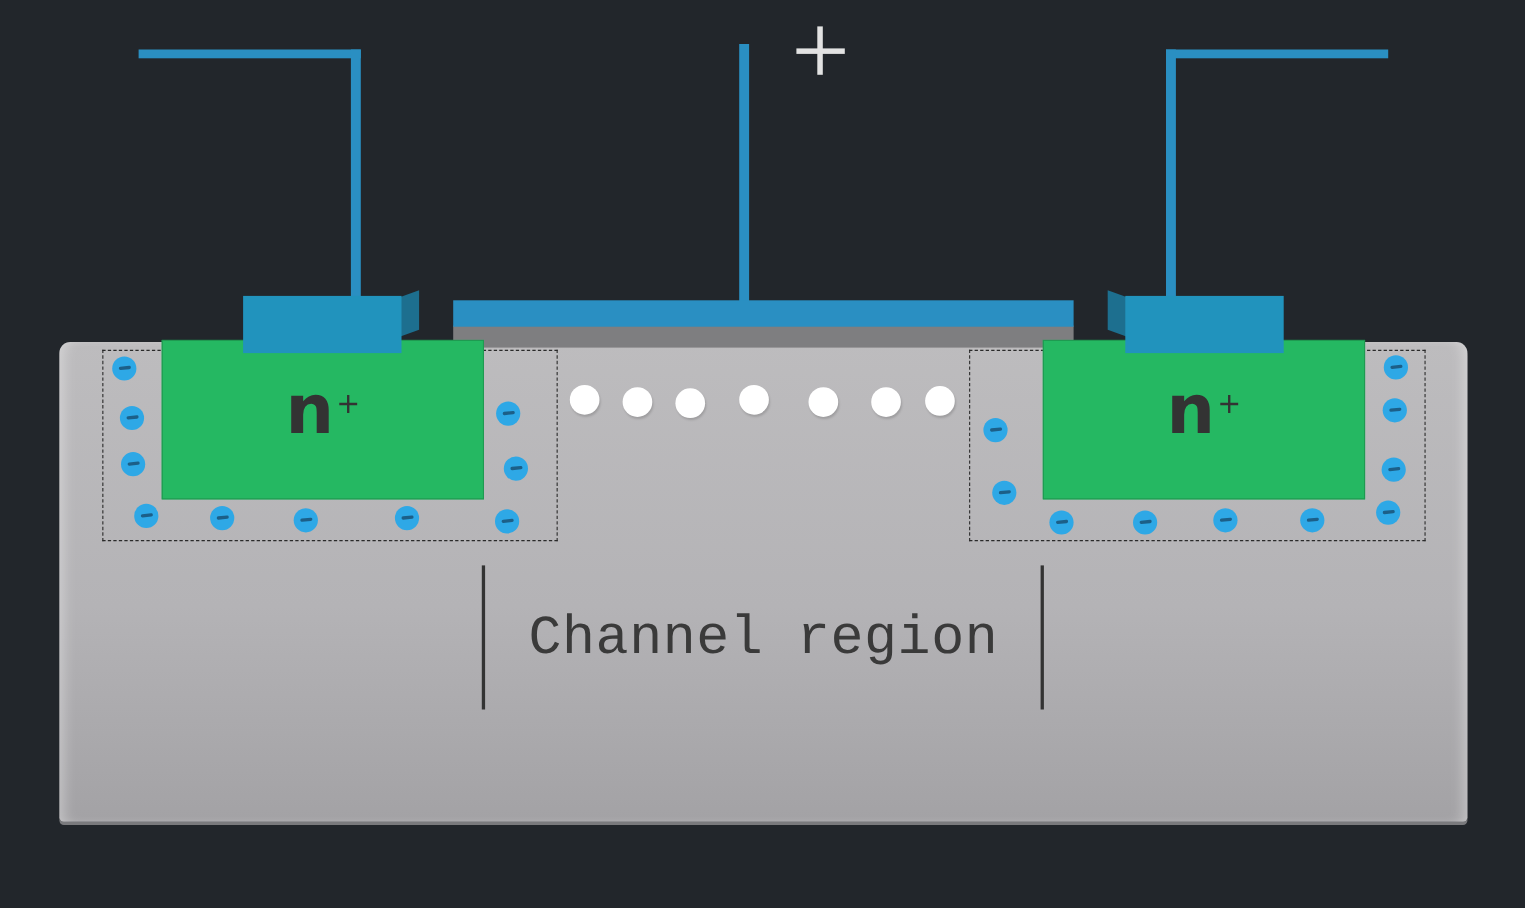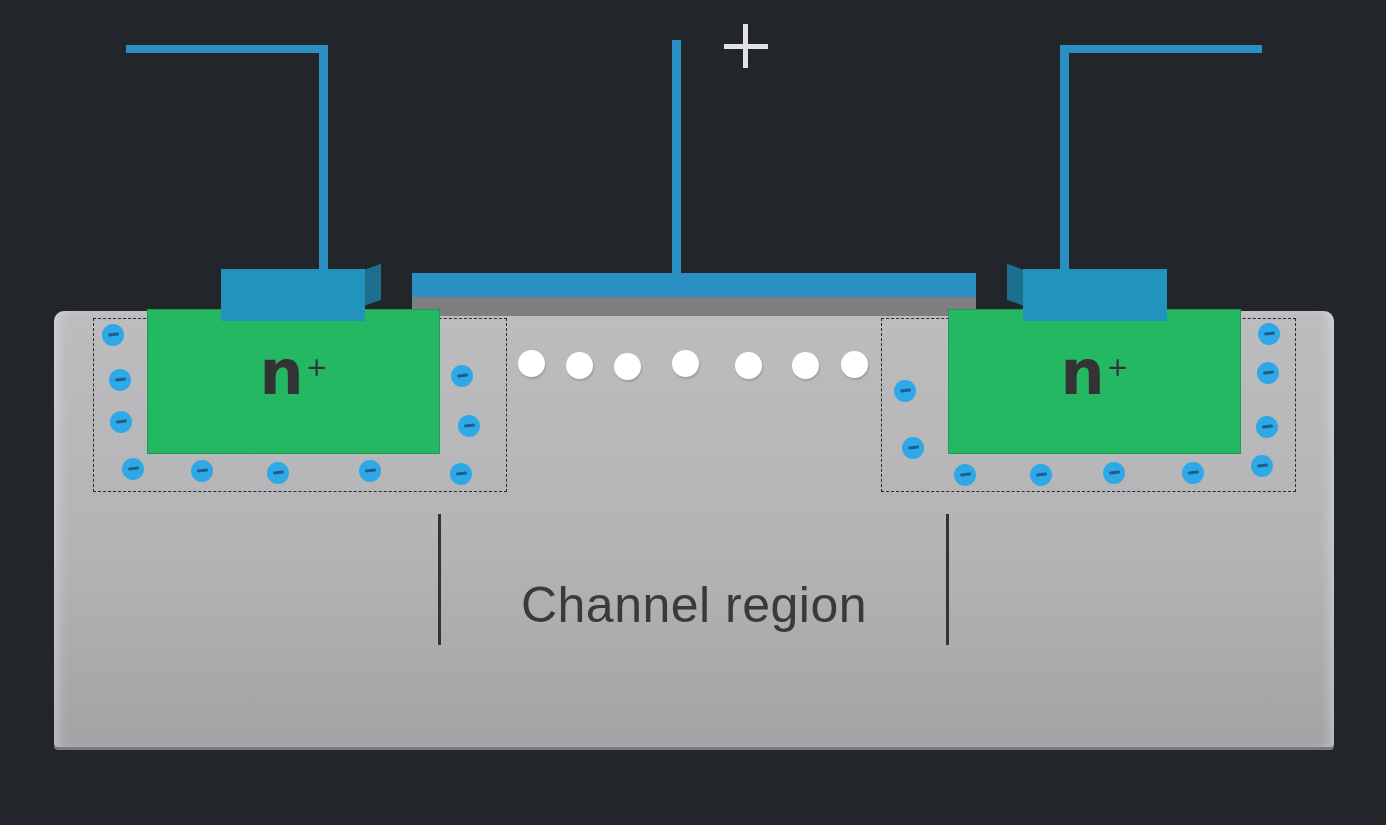--- a/index.html
+++ b/index.html
@@ -14,21 +14,21 @@
   .nplus-label sup { font-size: 26px; font-weight: normal; vertical-align: top; position: relative; top: -6px; margin-left: 2px; }
   .contact { background: #2193bd; }
   .contact-side { background: #1d6f8f; }
   .gate-metal { background: #2a8fc2; }
   .gate-oxide { background: #7e7e80; }
   .depletion { border: 1.5px dashed #2a2a2a; }
   .ion { width: 22px; height: 22px; border-radius: 50%; background: #2ea8e6; position: absolute; }
   .ion::after { content: ""; position: absolute; left: 6px; top: 9px; width: 11px; height: 3px; background: #1c5f88; border-radius: 2px; transform: rotate(-6deg); }
   .electron { width: 27px; height: 27px; border-radius: 50%; background: #ffffff; position: absolute; box-shadow: 1px 2px 2px rgba(0,0,0,0.15); }
   .divider { position: absolute; width: 3px; background: #333; }
-  .channel-label { position: absolute; left: 440px; width: 508px; top: 576px; text-align: center; font-size: 50px; color: #3a3a3a; font-family: Liberation Sans, sans-serif; letter-spacing: 0.5px; }
+  .channel-label { position: absolute; left: 440px; width: 508px; top: 553px; text-align: center; font-size: 50px; color: #3a3a3a; font-family: Liberation Mono, monospace; letter-spacing: 0.5px; }
   .plus-sign { position: absolute; left: 724px; top: 24px; width: 44px; height: 44px; }
   .plus-sign::before { content: ""; position: absolute; left: 19px; top: 0; width: 5px; height: 44px; background: #e2e2e2; }
   .plus-sign::after { content: ""; position: absolute; left: 0; top: 20px; width: 44px; height: 5px; background: #e2e2e2; }
 </style>
 </head>
 <body>
 
 <div class="wire" style="left:126px; top:45px; width:202px; height:8px;"></div>
 <div class="wire" style="left:319px; top:45px; width:9px; height:227px;"></div>
 <div class="wire" style="left:672px; top:40px; width:9px; height:236px;"></div>

